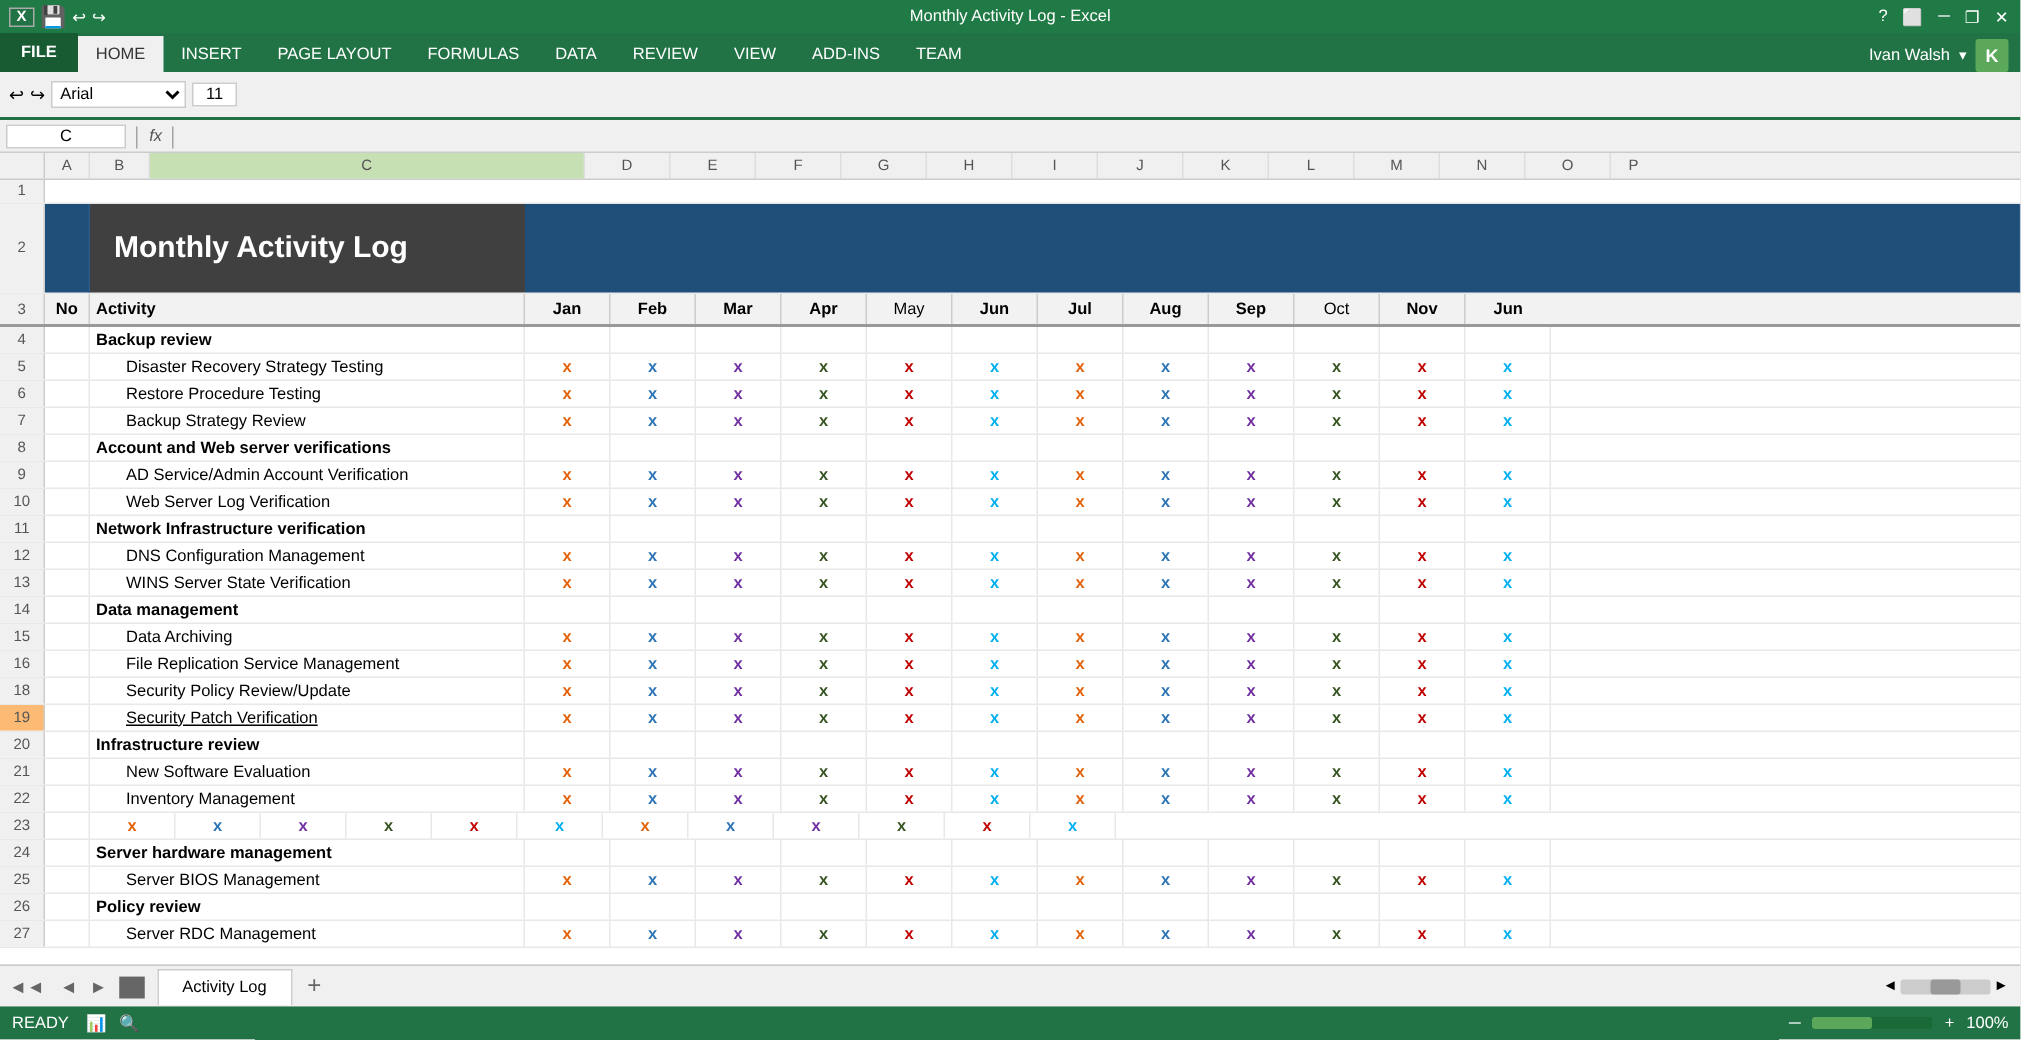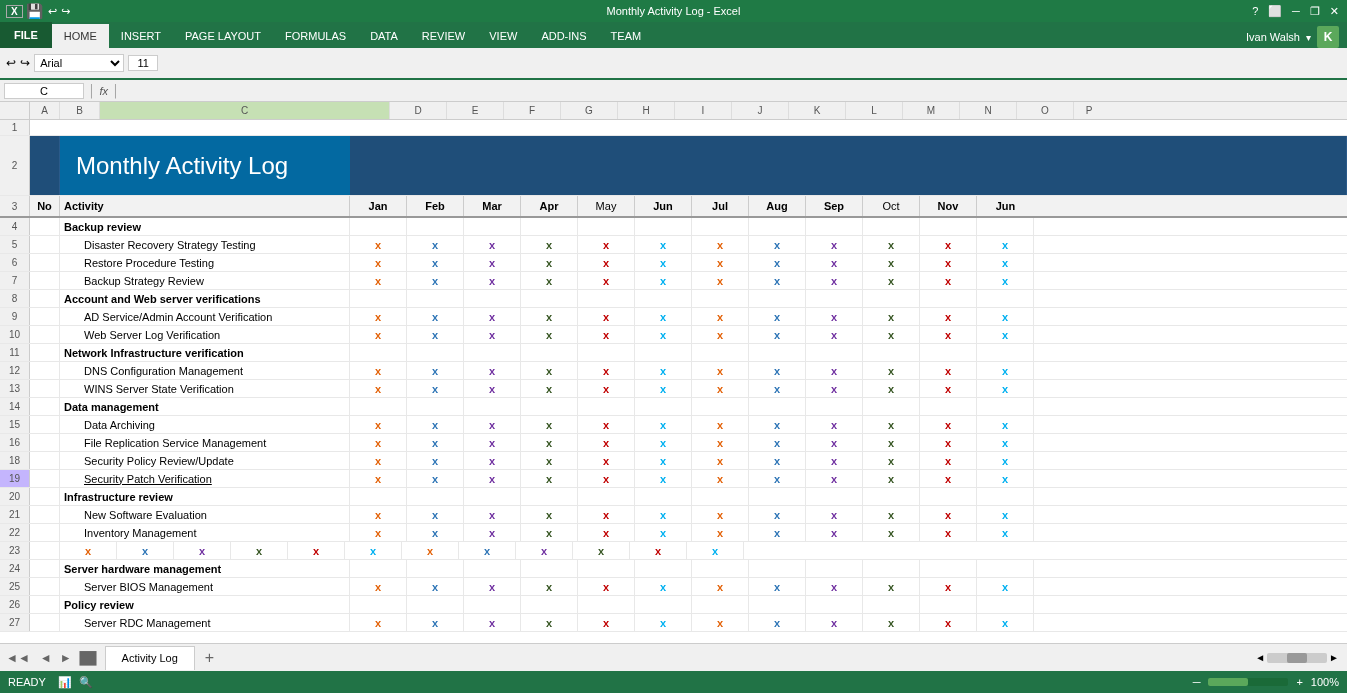--- a/index.html
+++ b/index.html
@@ -82,21 +82,21 @@
 <div style="overflow-y:auto;overflow-x:hidden;height:calc(693px - 22px - 26px - 32px - 22px - 18px - 28px - 22px);background:white;">
 
   <div style="display:flex;border-bottom:1px solid #e8e8e8;height:16px;">
     <div style="width:30px;min-width:30px;background:#f0f0f0;border-right:1px solid #ccc;text-align:center;font-size:10px;color:#555;display:flex;align-items:center;justify-content:center;">1</div>
     <div style="flex:1;"></div>
   </div>
 
   <div style="display:flex;border-bottom:1px solid #e8e8e8;height:60px;">
     <div style="width:30px;min-width:30px;background:#f0f0f0;border-right:1px solid #ccc;text-align:center;font-size:10px;color:#555;display:flex;align-items:center;justify-content:center;">2</div>
     <div style="width:30px;min-width:30px;background:#1f4e79;border-right:1px solid #2a5a8a;"></div>
-    <div style="background:#0369a1;color:white;font-size:24px;font-weight:400;padding:10px 16px;display:flex;align-items:center;width:290px;min-width:290px;">Monthly Activity Log</div>
+    <div style="background:#404040;color:white;font-size:20px;font-weight:700;padding:10px 16px;display:flex;align-items:center;width:290px;min-width:290px;">Monthly Activity Log</div>
     <div style="background:#1f4e79;flex:1;border-right:1px solid #2a5a8a;"></div>
   </div>
 
   <div style="display:flex;border-bottom:2px solid #999;height:22px;background:#f2f2f2;">
     <div style="width:30px;min-width:30px;background:#f0f0f0;border-right:1px solid #ccc;text-align:center;font-size:10px;color:#555;display:flex;align-items:center;justify-content:center;">3</div>
     <div style="width:30px;min-width:30px;border-right:1px solid #ccc;font-size:11px;font-weight:bold;display:flex;align-items:center;justify-content:center;">No</div>
     <div style="width:290px;min-width:290px;border-right:1px solid #ccc;font-size:11px;font-weight:bold;padding:0 4px;display:flex;align-items:center;">Activity</div>
     <div style="width:57px;min-width:57px;border-right:1px solid #ccc;font-size:11px;font-weight:bold;display:flex;align-items:center;justify-content:center;">Jan</div>
     <div style="width:57px;min-width:57px;border-right:1px solid #ccc;font-size:11px;font-weight:bold;display:flex;align-items:center;justify-content:center;">Feb</div>
     <div style="width:57px;min-width:57px;border-right:1px solid #ccc;font-size:11px;font-weight:bold;display:flex;align-items:center;justify-content:center;">Mar</div>
@@ -344,21 +344,21 @@
         <div style="width: 57px; min-width: 57px; border-right: 1px solid rgb(232, 232, 232); font-size: 11px; display: flex; align-items: center; justify-content: center; padding: 0px 4px; overflow: hidden; white-space: nowrap; color: rgb(192, 0, 0); font-weight: bold;">x</div>
         <div style="width: 57px; min-width: 57px; border-right: 1px solid rgb(232, 232, 232); font-size: 11px; display: flex; align-items: center; justify-content: center; padding: 0px 4px; overflow: hidden; white-space: nowrap; color: rgb(0, 176, 240); font-weight: bold;">x</div>
         <div style="width: 57px; min-width: 57px; border-right: 1px solid rgb(232, 232, 232); font-size: 11px; display: flex; align-items: center; justify-content: center; padding: 0px 4px; overflow: hidden; white-space: nowrap; color: rgb(227, 98, 9); font-weight: bold;">x</div>
         <div style="width: 57px; min-width: 57px; border-right: 1px solid rgb(232, 232, 232); font-size: 11px; display: flex; align-items: center; justify-content: center; padding: 0px 4px; overflow: hidden; white-space: nowrap; color: rgb(46, 117, 182); font-weight: bold;">x</div>
         <div style="width: 57px; min-width: 57px; border-right: 1px solid rgb(232, 232, 232); font-size: 11px; display: flex; align-items: center; justify-content: center; padding: 0px 4px; overflow: hidden; white-space: nowrap; color: rgb(112, 48, 160); font-weight: bold;">x</div>
         <div style="width: 57px; min-width: 57px; border-right: 1px solid rgb(232, 232, 232); font-size: 11px; display: flex; align-items: center; justify-content: center; padding: 0px 4px; overflow: hidden; white-space: nowrap; color: rgb(55, 86, 35); font-weight: bold;">x</div>
         <div style="width: 57px; min-width: 57px; border-right: 1px solid rgb(232, 232, 232); font-size: 11px; display: flex; align-items: center; justify-content: center; padding: 0px 4px; overflow: hidden; white-space: nowrap; color: rgb(192, 0, 0); font-weight: bold;">x</div>
         <div style="width: 57px; min-width: 57px; border-right: 1px solid rgb(232, 232, 232); font-size: 11px; display: flex; align-items: center; justify-content: center; padding: 0px 4px; overflow: hidden; white-space: nowrap; color: rgb(0, 176, 240); font-weight: bold;">x</div>
       </div>
       <div style="display: flex; border-bottom: 1px solid rgb(232, 232, 232); min-height: 18px;">
-        <div style="width: 30px; min-width: 30px; background: #c4b5fd; border-right: 1px solid rgb(204, 204, 204); text-align: center; font-size: 10px; color: rgb(85, 85, 85); display: flex; align-items: center; justify-content: center;">19</div>
+        <div style="width: 30px; min-width: 30px; background: #fdba74; border-right: 1px solid rgb(204, 204, 204); text-align: center; font-size: 10px; color: rgb(85, 85, 85); display: flex; align-items: center; justify-content: center;">19</div>
         <div style="width: 30px; min-width: 30px; border-right: 1px solid rgb(232, 232, 232); font-size: 11px; display: flex; align-items: center; justify-content: center; padding: 0px 4px; overflow: hidden; white-space: nowrap;"></div>
         <div style="width: 290px; min-width: 290px; border-right: 1px solid rgb(232, 232, 232); font-size: 11px; display: flex; align-items: center; justify-content: flex-start; padding: 0px 4px 0px 24px; overflow: hidden; white-space: nowrap; text-decoration: underline;">Security Patch Verification</div>
         <div style="width: 57px; min-width: 57px; border-right: 1px solid rgb(232, 232, 232); font-size: 11px; display: flex; align-items: center; justify-content: center; padding: 0px 4px; overflow: hidden; white-space: nowrap; color: rgb(227, 98, 9); font-weight: bold;">x</div>
         <div style="width: 57px; min-width: 57px; border-right: 1px solid rgb(232, 232, 232); font-size: 11px; display: flex; align-items: center; justify-content: center; padding: 0px 4px; overflow: hidden; white-space: nowrap; color: rgb(46, 117, 182); font-weight: bold;">x</div>
         <div style="width: 57px; min-width: 57px; border-right: 1px solid rgb(232, 232, 232); font-size: 11px; display: flex; align-items: center; justify-content: center; padding: 0px 4px; overflow: hidden; white-space: nowrap; color: rgb(112, 48, 160); font-weight: bold;">x</div>
         <div style="width: 57px; min-width: 57px; border-right: 1px solid rgb(232, 232, 232); font-size: 11px; display: flex; align-items: center; justify-content: center; padding: 0px 4px; overflow: hidden; white-space: nowrap; color: rgb(55, 86, 35); font-weight: bold;">x</div>
         <div style="width: 57px; min-width: 57px; border-right: 1px solid rgb(232, 232, 232); font-size: 11px; display: flex; align-items: center; justify-content: center; padding: 0px 4px; overflow: hidden; white-space: nowrap; color: rgb(192, 0, 0); font-weight: bold;">x</div>
         <div style="width: 57px; min-width: 57px; border-right: 1px solid rgb(232, 232, 232); font-size: 11px; display: flex; align-items: center; justify-content: center; padding: 0px 4px; overflow: hidden; white-space: nowrap; color: rgb(0, 176, 240); font-weight: bold;">x</div>
         <div style="width: 57px; min-width: 57px; border-right: 1px solid rgb(232, 232, 232); font-size: 11px; display: flex; align-items: center; justify-content: center; padding: 0px 4px; overflow: hidden; white-space: nowrap; color: rgb(227, 98, 9); font-weight: bold;">x</div>
         <div style="width: 57px; min-width: 57px; border-right: 1px solid rgb(232, 232, 232); font-size: 11px; display: flex; align-items: center; justify-content: center; padding: 0px 4px; overflow: hidden; white-space: nowrap; color: rgb(46, 117, 182); font-weight: bold;">x</div>

